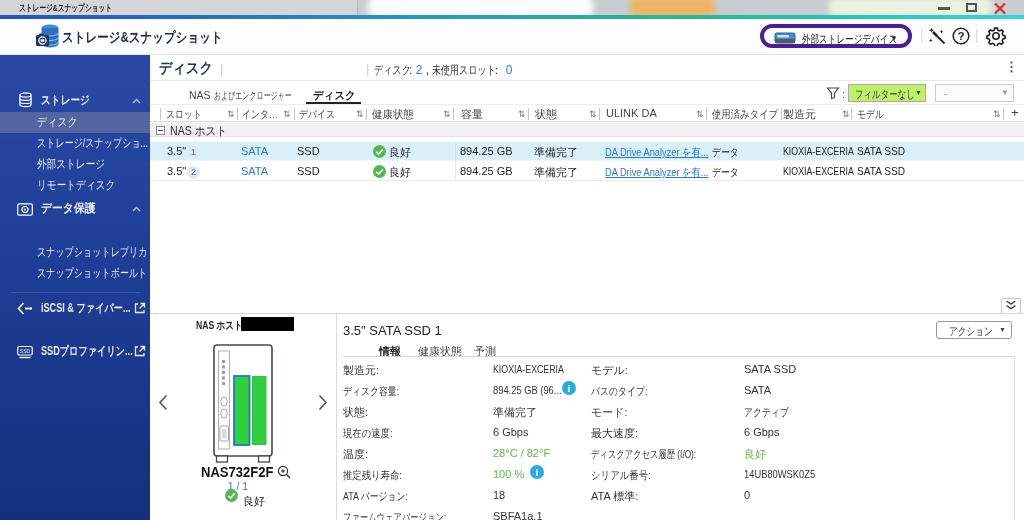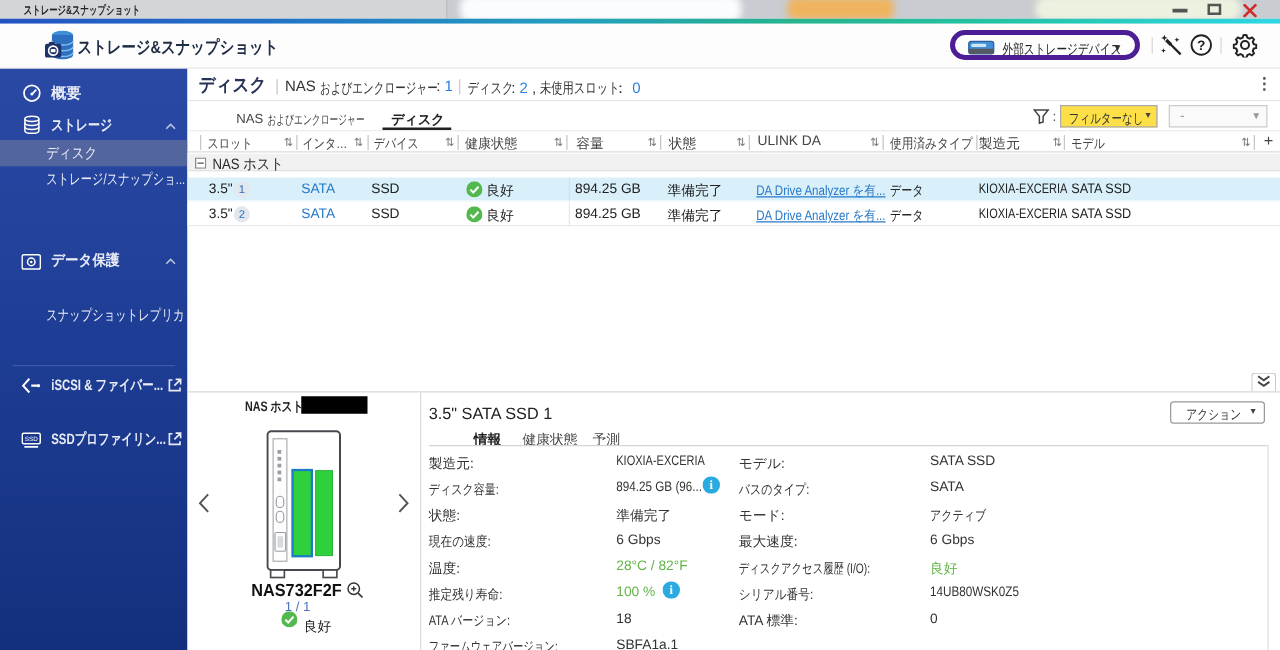--- a/index.html
+++ b/index.html
@@ -95,58 +95,59 @@
       <text x="9" y="13" font-size="11" font-weight="bold" fill="#222" text-anchor="middle" font-family="Liberation Sans">?</text>
     </svg>
     <span style="position:absolute;left:975px;top:8px;font-size:14px;color:#ddd">|</span>
     <svg style="position:absolute;left:986px;top:7px" width="20" height="20" viewBox="0 0 20 20">
       <path id="gear" fill="none" stroke="#222" stroke-width="1.6" d="M10 2 l1.2 .1 .6 2 1.9 .8 1.9 -1 1.6 1.6 -1 1.9 .8 1.9 2 .6 .1 1.2 -.1 1.2 -2 .6 -.8 1.9 1 1.9 -1.6 1.6 -1.9 -1 -1.9 .8 -.6 2 -1.2 .1 -1.2 -.1 -.6 -2 -1.9 -.8 -1.9 1 -1.6 -1.6 1 -1.9 -.8 -1.9 -2 -.6 -.1 -1.2 .1 -1.2 2 -.6 .8 -1.9 -1 -1.9 1.6 -1.6 1.9 1 1.9 -.8 .6 -2 Z"></path>
       <circle cx="10" cy="10" r="3.2" fill="none" stroke="#222" stroke-width="1.6"></circle>
     </svg>
   </div>
   <div id="sidebar">
     <div class="selband" style="top:57px"></div>
-    <div class="sitem" style="top:9px">
-        <svg class="sicon" width="15" height="15" viewBox="0 0 15 15" style="position:absolute;left:18px;top:3px">
-          <circle cx="7.5" cy="7.5" r="6.3" fill="none" stroke="#fff" stroke-width="1.4"></circle>
-          <path d="M7.5 8.5 L11 4.7" stroke="#fff" stroke-width="1.4"></path>
-          <circle cx="7.5" cy="8.2" r="1.2" fill="#fff"></circle>
-        </svg>
-        <span class="txt">概要</span>
-      </div>
     <div class="sitem" style="top:35px">
         <svg class="sicon" width="15" height="16" viewBox="0 0 15 16" style="position:absolute;left:18px;top:2px">
           <ellipse cx="7.5" cy="3" rx="5.6" ry="2.1" fill="none" stroke="#fff" stroke-width="1.2"></ellipse>
           <path d="M1.9 3 v9.5 c0 1.2 2.5 2.1 5.6 2.1 s5.6 -.9 5.6 -2.1 V3" fill="none" stroke="#fff" stroke-width="1.2"></path>
           <path d="M1.9 6.2 c0 1.2 2.5 2.1 5.6 2.1 s5.6 -.9 5.6 -2.1 M1.9 9.4 c0 1.2 2.5 2.1 5.6 2.1 s5.6 -.9 5.6 -2.1" fill="none" stroke="#fff" stroke-width="1.2"></path>
         </svg>
         <span class="txt sx8">ストレージ</span>
         <svg class="chev2" width="9" height="6" viewBox="0 0 9 6" style="position:absolute;right:9px;top:8px">
           <path d="M1 5 L4.5 1.5 L8 5" fill="none" stroke="#b9c4e0" stroke-width="1.3"></path>
         </svg>
       </div>
     <div class="sitem sub" style="top:57px">
         <span class="txt" style="transform:scaleX(.83);transform-origin:0 50%">ディスク</span>
       </div>
     <div class="sitem sub" style="top:78px">
         <span class="txt sx75">ストレージ/スナップショ...</span>
       </div>
+    <div class="sitem sub" style="top:99px">
+        <span class="txt sx8">外部ストレージ</span>
+      </div>
+    <div class="sitem sub" style="top:120px">
+        <span class="txt sx8">リモートディスク</span>
+      </div>
     <div class="sitem" style="top:143px">
         <svg class="sicon" width="16" height="14" viewBox="0 0 16 14" style="position:absolute;left:17px;top:4px">
           <rect x=".7" y="1.8" width="14.6" height="11.4" rx="1.5" fill="none" stroke="#fff" stroke-width="1.2"></rect>
           <circle cx="8" cy="7.5" r="3" fill="none" stroke="#fff" stroke-width="1.2"></circle>
           <circle cx="8" cy="7.5" r="1" fill="#fff"></circle>
         </svg>
         <span class="txt" style="transform:scaleX(.9);transform-origin:0 50%">データ保護</span>
         <svg class="chev2" width="9" height="6" viewBox="0 0 9 6" style="position:absolute;right:9px;top:8px">
           <path d="M1 5 L4.5 1.5 L8 5" fill="none" stroke="#b9c4e0" stroke-width="1.3"></path>
         </svg>
       </div>
     <div class="sitem sub" style="top:187px">
         <span class="txt sx75">スナップショットレプリカ</span>
+      </div>
+    <div class="sitem sub" style="top:208px">
+        <span class="txt sx75">スナップショットボールト</span>
       </div>
     <div id="sidediv" style="top:237px"></div>
     <div class="sitem" style="top:243px">
         <svg class="sicon" width="16" height="14" viewBox="0 0 16 14" style="position:absolute;left:17px;top:4px">
           <path d="M6.5 1 L1.5 6.5 L6.5 12" fill="none" stroke="#fff" stroke-width="1.6"></path>
           <path d="M8 6.5 h5" stroke="#fff" stroke-width="1.8"></path>
           <circle cx="13.8" cy="6.5" r="1.3" fill="#fff"></circle>
         </svg>
         <span class="txt" style="transform:scaleX(.76);transform-origin:0 50%">iSCSI &amp; ファイバー...</span>
         <svg class="ext" viewBox="0 0 12 12">
@@ -162,34 +163,33 @@
         <span class="txt" style="transform:scaleX(.76);transform-origin:0 50%">SSDプロファイリン...</span>
         <svg class="ext" viewBox="0 0 12 12">
           <path d="M4 2 H1.5 V10.5 H10 V8 M6.5 1.5 H10.5 V5.5 M10.3 1.7 L5.5 6.5" fill="none" stroke="#e9edf6" stroke-width="1.3"></path>
         </svg>
       </div>
   </div>
   <div id="main">
     <div id="mtitle">
       <span style="position:absolute;left:9px;top:4px;font-size:15px;font-weight:bold;color:#263355;transform:scaleX(.88);transform-origin:0 50%">ディスク</span>
       <span style="position:absolute;left:70px;top:6px;font-size:13px;color:#ccc">|</span>
-      <span style="position:absolute;left:78px;top:7px;font-size:12px;color:#333">NAS <span class="cw" style="width:93px"><span class="cw" style="width:132px;transform:scaleX(.70);transform-origin:0 50%">およびエンクロージャー</span></span>: <span style="color:#2a7de1">1</span></span>
       <span style="position:absolute;left:216px;top:6px;font-size:13px;color:#ccc">|</span>
       <span style="position:absolute;left:224px;top:7px;font-size:12px;color:#333"><span class="cw" style="width:35px"><span class="cw sx75" style="width:48px">ディスク</span></span>: <span style="color:#2a7de1">2</span> , <span class="cw" style="width:58px"><span class="cw sx75" style="width:84px">未使用スロット</span></span>： <span style="color:#2a7de1">0</span></span>
       <span style="position:absolute;left:855px;top:4px;font-size:13px;color:#555;font-weight:bold">⋮</span>
     </div>
     <div id="mtabs">
       <span style="position:absolute;left:39px;top:8px;font-size:10.5px;color:#444">NAS <span class="cw" style="width:77px"><span class="cw" style="width:116px;transform:scaleX(.66);transform-origin:0 50%">およびエンクロージャー</span></span></span>
       <span style="position:absolute;left:163px;top:7px;font-size:11px;color:#222;font-weight:bold;transform:scaleX(.95);transform-origin:0 50%">ディスク</span>
       <div style="position:absolute;left:156px;top:21px;width:55px;height:2px;background:#222"></div>
       <svg style="position:absolute;left:676px;top:5px" width="14" height="14" viewBox="0 0 14 14">
           <path d="M1.5 2 H12.5 L8.5 7 V11.5 L5.5 12.5 V7 Z" fill="none" stroke="#444" stroke-width="1.2"></path>
         </svg>
       <span style="position:absolute;left:692px;top:7px;font-size:11px;color:#555">:</span>
-      <div style="position:absolute;left:698px;top:3px;width:78px;height:18px;border:1px solid #aaa;background:#fde047">
+      <div style="position:absolute;left:698px;top:3px;width:78px;height:18px;border:1px solid #aaa;background:#bef264">
         <span style="position:absolute;left:6px;top:2px;font-size:11px;color:#333;transform:scaleX(.76);transform-origin:0 50%;white-space:nowrap">フィルターなし</span>
         <span style="position:absolute;right:3px;top:4px;font-size:7px;color:#444">▼</span>
       </div>
       <div style="position:absolute;left:785px;top:3px;width:79px;height:18px;border:1px solid #ccc;background:#fafafa">
         <span style="position:absolute;left:8px;top:2px;font-size:11px;color:#999">-</span>
         <span style="position:absolute;right:4px;top:3px;font-size:8px;color:#999">▼</span>
       </div>
     </div>
     <div id="colhead">
       <div class="csep" style="left:10px"></div>

